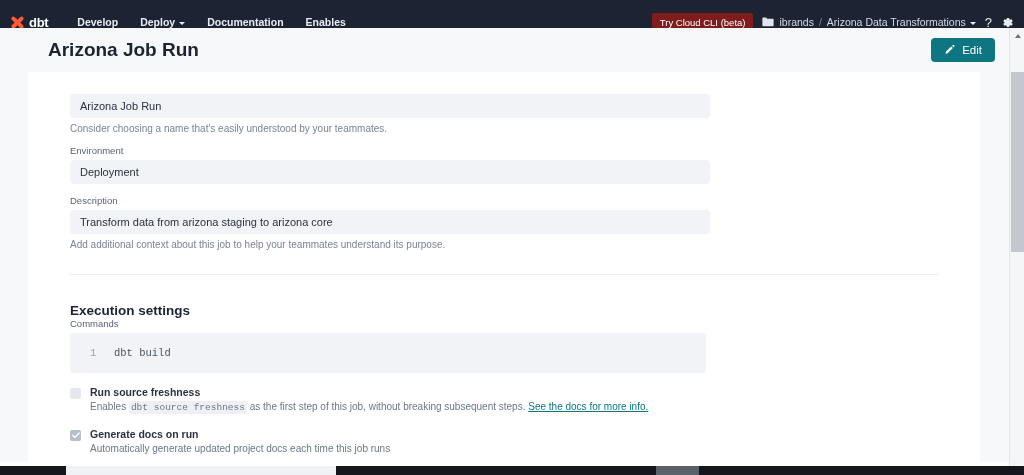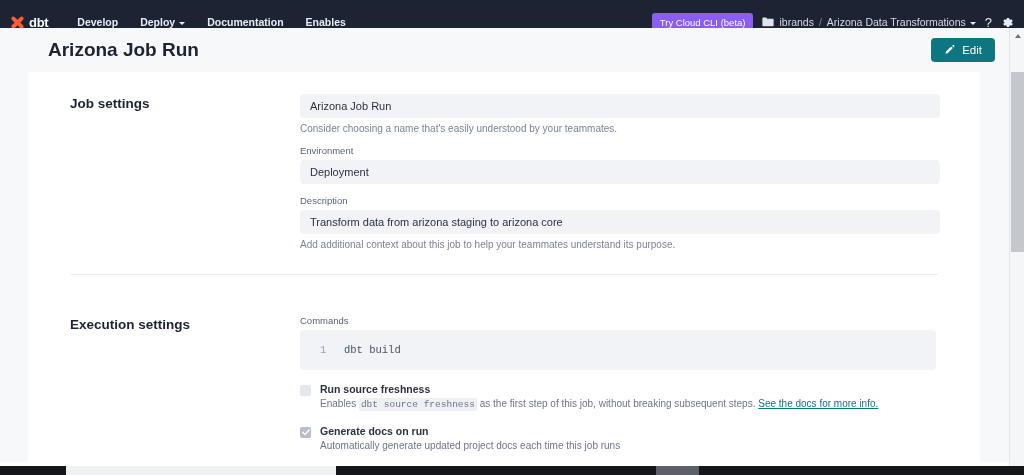--- a/index.html
+++ b/index.html
@@ -27,21 +27,21 @@
     color: #e9ecf2; font-size: 10.5px; padding: 4px 11px;
     display: flex; align-items: center; gap: 4px; white-space: nowrap; font-weight: bold;
   }
   .caret-down {
     width: 0; height: 0; border-left: 3px solid transparent;
     border-right: 3px solid transparent; border-top: 3.5px solid #e9ecf2;
     display: inline-block; position: relative; top: 1px;
   }
   .nav-right { margin-left: auto; display: flex; align-items: center; gap: 9px; }
   .cli-btn {
-    background: #8b5cf6; color: #ffffff; font-size: 9.5px;
+    background: #7f1d1d; color: #ffffff; font-size: 9.5px;
     padding: 4px 8px; border-radius: 3px; white-space: nowrap;
   }
   .breadcrumb { display: flex; align-items: center; gap: 5px; color: #d4d9e3; font-size: 10.5px; white-space: nowrap; }
   .folder-icon { width: 12px; height: 10px; display: block; }
   .bc-sep { color: #7d859b; }
   .bc-proj { display: flex; align-items: center; gap: 4px; }
   .icon-btn { color: #e9ecf2; font-size: 13px; display: flex; align-items: center; }
   .gear-icon { width: 13px; height: 13px; display: block; }
 
   
@@ -221,21 +221,20 @@
       </svg>
     </span>
     <span>Edit</span>
   </div>
 </div>
 
 <div class="page-body">
   <div class="card">
 
     <div class="section">
-      <div class="section-title">Job settings</div>
       <div class="section-fields">
 
         <div class="field">
           <div class="field-value">Arizona Job Run</div>
           <span class="field-help">Consider choosing a name that's easily understood by your teammates.</span>
         </div>
 
         <div class="field">
           <span class="field-label">Environment</span>
           <div class="field-value">Deployment</div>
@@ -245,21 +244,21 @@
           <span class="field-label">Description</span>
           <div class="field-value">Transform data from arizona staging to arizona core</div>
           <span class="field-help">Add additional context about this job to help your teammates understand its purpose.</span>
         </div>
 
       </div>
     </div>
 
     <div class="divider"></div>
 
-    <div class="section" style="margin-top:40px;">
+    <div class="section" style="margin-top:26px;flex-direction:column;">
       <div class="section-title">Execution settings</div>
       <div class="section-fields">
 
         <span class="field-label">Commands</span>
         <div class="commands-box">
           <div class="cmd-line">
             <span class="cmd-num">1</span>
             <span class="cmd-text">dbt build</span>
           </div>
         </div>

